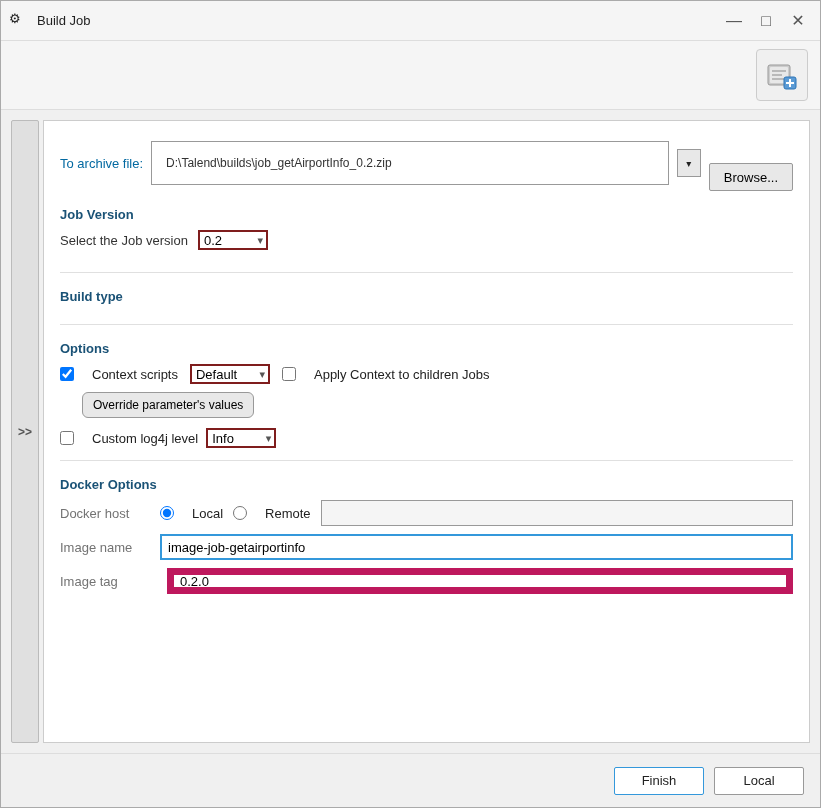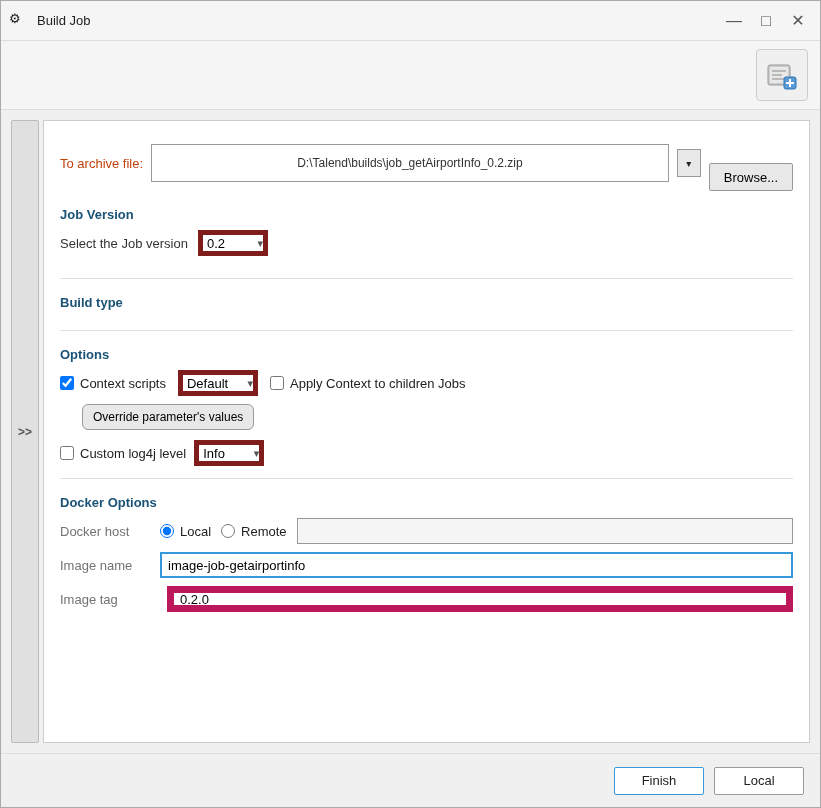--- a/index.html
+++ b/index.html
@@ -90,21 +90,21 @@
 
     
     .archive-row {
       display: flex;
       align-items: center;
       gap: 8px;
       margin-bottom: 16px;
     }
     .archive-label {
       font-size: 13px;
-      color: #c2410c;
+      color: #0369a1;
       white-space: nowrap;
     }
     .archive-input {
       flex: 1;
       height: 28px;
       border: 1px solid #999;
       border-right: none;
       padding: 0 6px;
       font-size: 12px;
       color: #333;
@@ -141,22 +141,22 @@
       margin-bottom: 10px;
     }
     .form-label {
       font-size: 13px;
       color: #333;
       white-space: nowrap;
     }
 
     
     .select-sm {
-      height: 26px;
-      border: 5px solid #7f1d1d;
+      height: 20px;
+      border: 2px solid #7f1d1d;
       background: #fff;
       font-size: 13px;
       padding: 0 4px;
       cursor: pointer;
       appearance: none;
       -webkit-appearance: none;
       padding-right: 20px;
       position: relative;
     }
     .select-wrapper {
@@ -175,21 +175,21 @@
     }
     .select-version { width: 70px; }
     .select-context { width: 80px; }
     .select-buildtype { width: 250px; }
     .select-loglevel { width: 70px; }
 
     
     .checkbox-row {
       display: flex;
       align-items: center;
-      gap: 6px;
+      gap: 18px;
     }
     input[type="checkbox"] {
       width: 14px;
       height: 14px;
       cursor: pointer;
     }
     input[type="radio"] {
       width: 14px;
       height: 14px;
       cursor: pointer;
@@ -368,21 +368,21 @@
   </div>
 
   <div class="content-body">
 
     <div class="side-btn">&gt;&gt;</div>
 
     <div class="panel">
 
       <div class="archive-row">
         <span class="archive-label">To archive file:</span>
-        <input class="archive-input" type="text" value="D:\Talend\builds\job_getAirportInfo_0.2.zip" style="flex: 1 1 0%; border: 1px solid rgb(153, 153, 153); height: 38px; padding: 0px 14px; font-size: 12px; text-align: center;">
+        <input class="archive-input" type="text" value="D:\Talend\builds\job_getAirportInfo_0.2.zip" style="flex: 1 1 0%; border: 1px solid rgb(153, 153, 153); height: 44px; padding: 0px 14px; font-size: 12px;">
         <div class="archive-dropdown">▾</div>
         <button class="browse-btn">Browse...</button>
       </div>
 
       <div class="section">
         <div class="section-label">Job Version</div>
         <div class="form-row">
           <span class="form-label">Select the Job version</span>
           <div class="select-wrapper">
             <select class="select-sm select-version">

